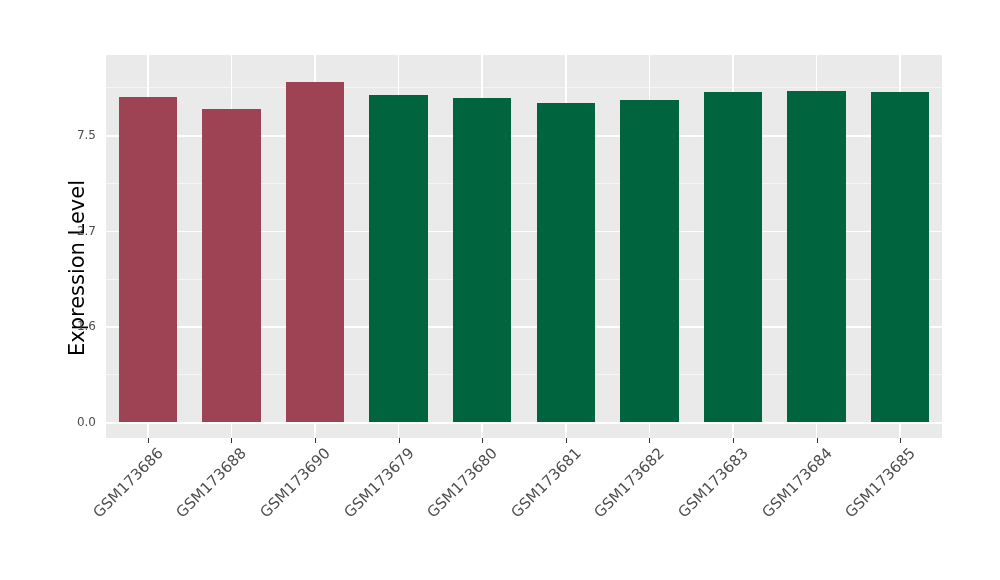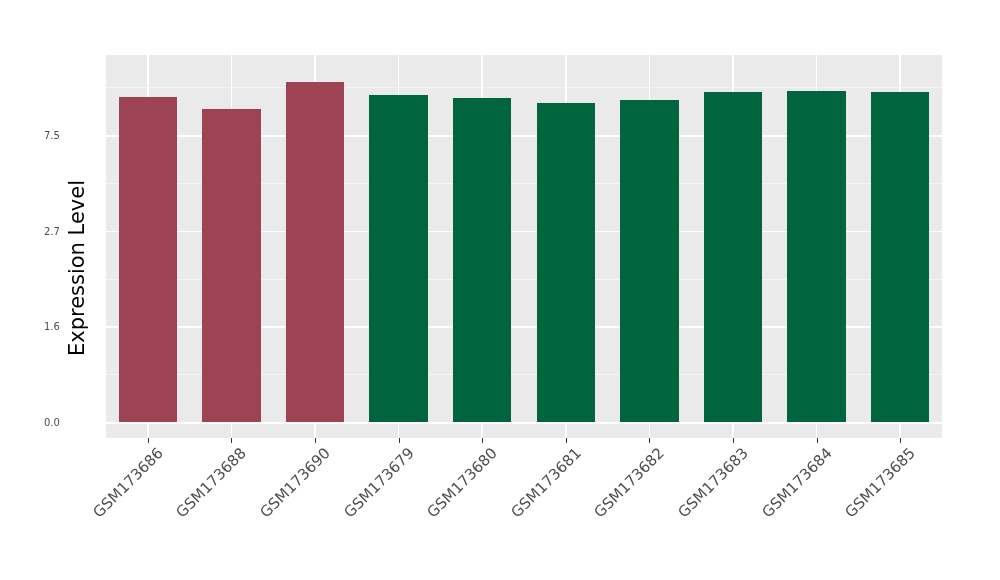--- a/index.html
+++ b/index.html
@@ -34,22 +34,22 @@
     text-align: center;
     line-height: 30px;
     white-space: nowrap;
   }
 
   
   .y-tick-label {
     position: absolute;
     right: 0;
     width: 52px;
-    text-align: left;
-    font-size: 10px;
+    text-align: right;
+    font-size: 12px;
     color: #4d4d4d;
     transform: translateY(-50%);
     white-space: nowrap;
   }
   #y-tick-labels {
     position: absolute;
     left: 38px;
     top: 0;
     width: 58px;
     height: 580px;

